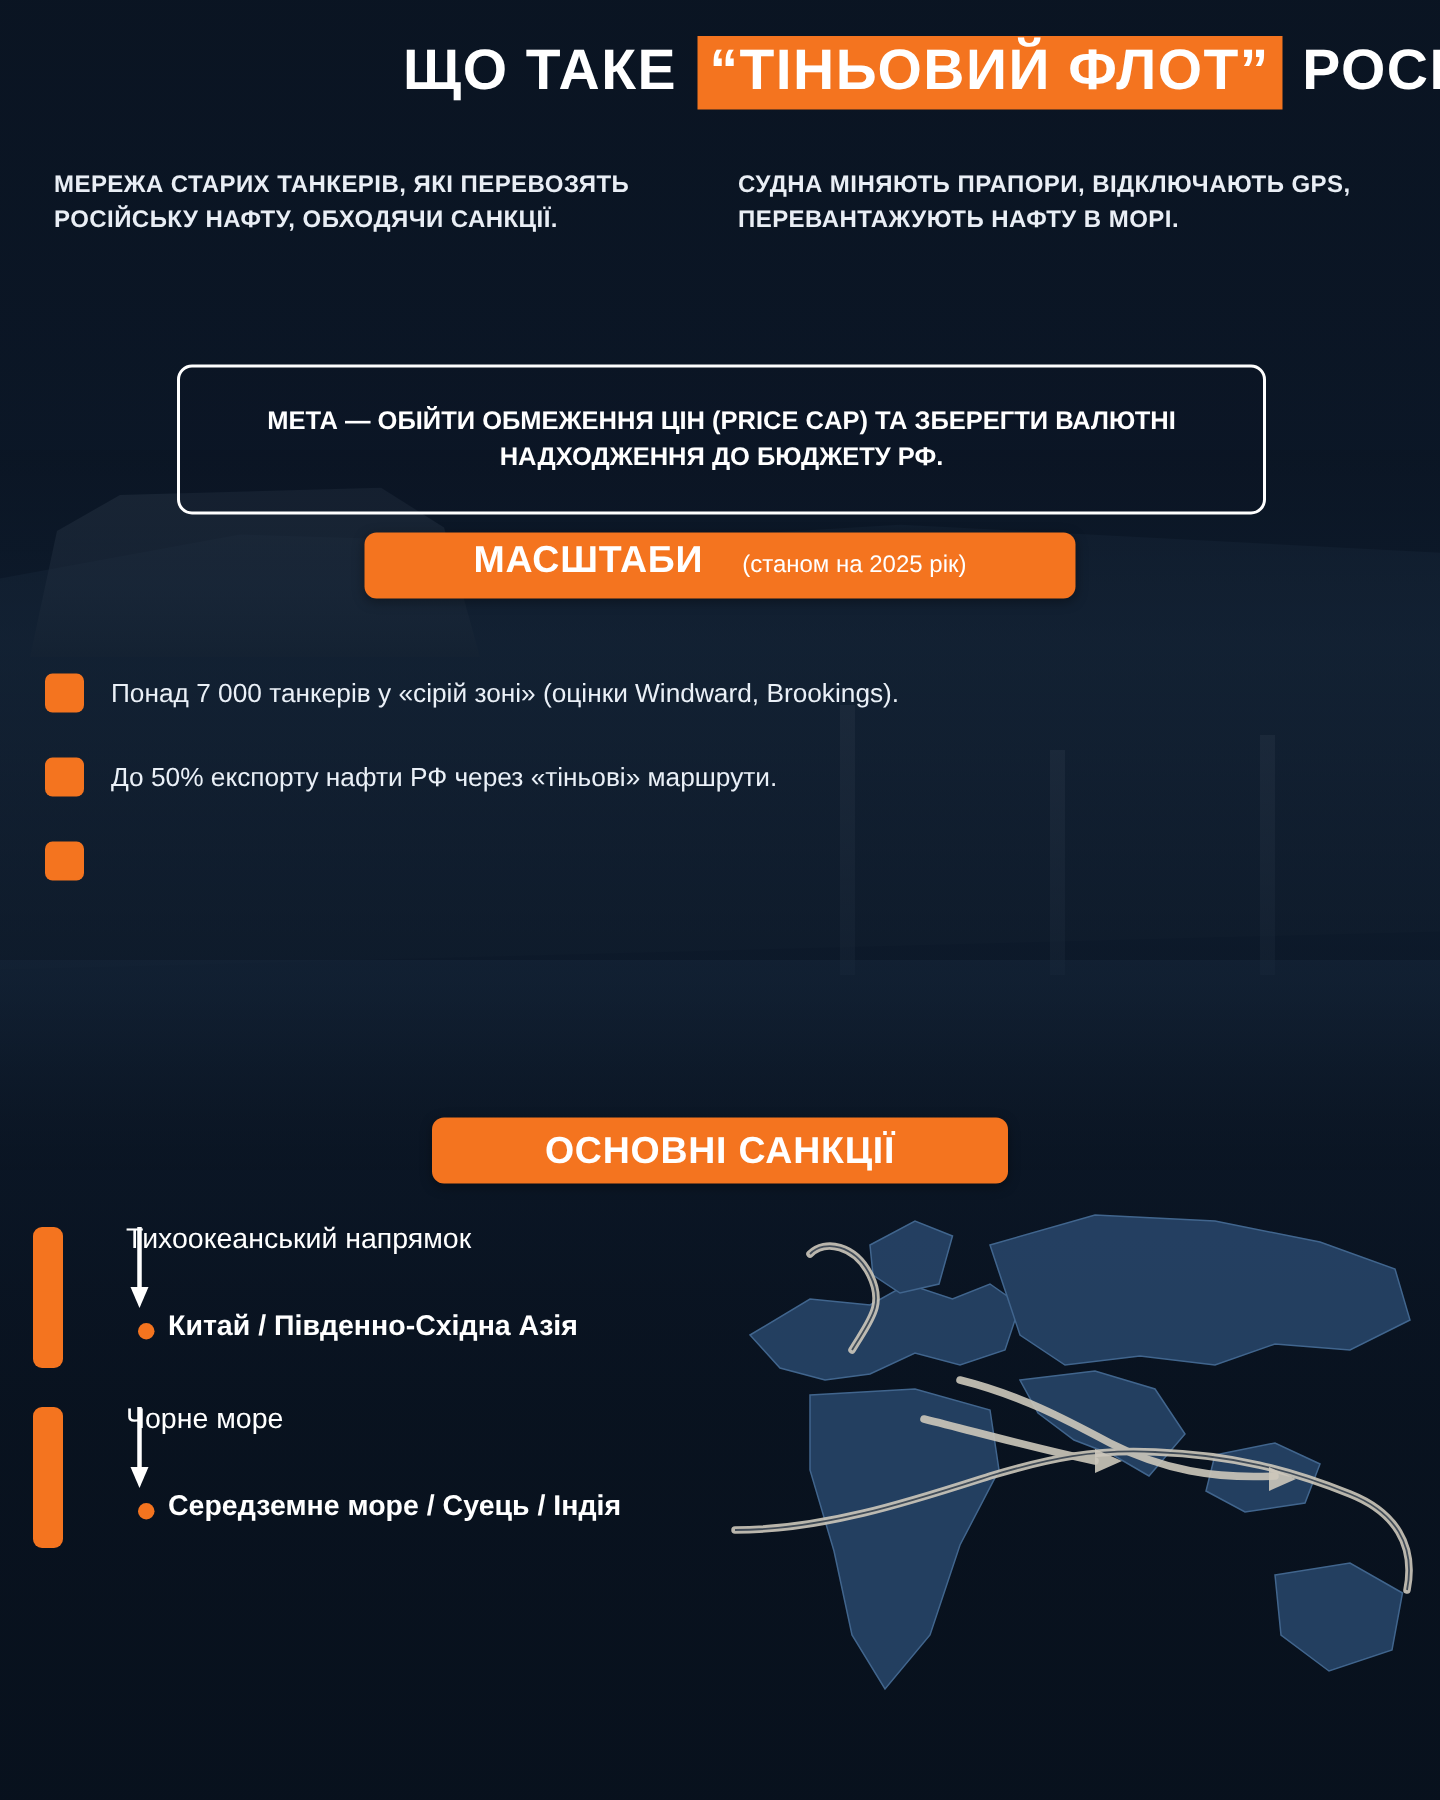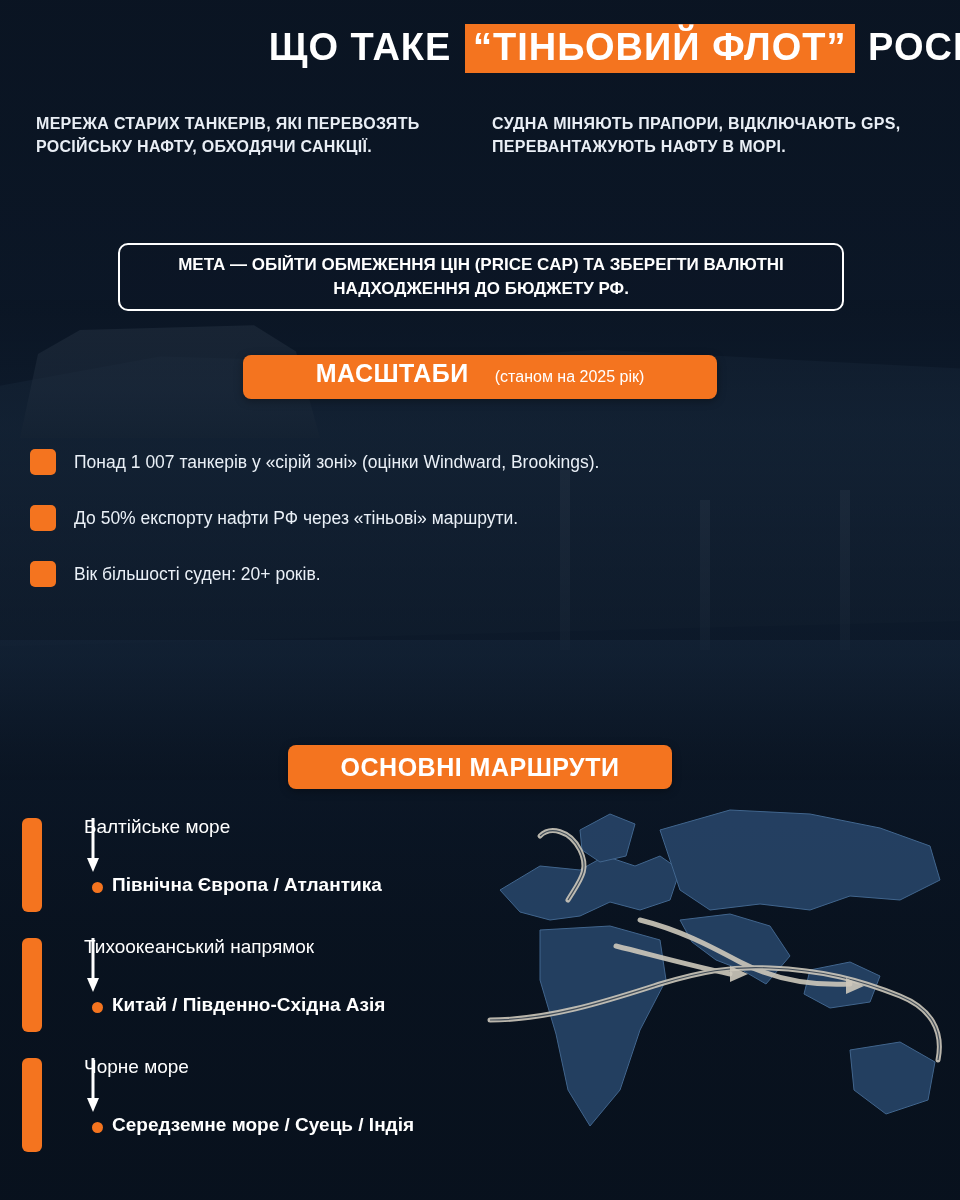--- a/index.html
+++ b/index.html
@@ -80,21 +80,21 @@
     line-height: 1.45; letter-spacing: .3px;
   }
   .lead-left { left: 36px; width: 430px; }
   .lead-right { left: 492px; width: 440px; }
 
   .goal-box {
     position: absolute; left: 118px; top: 243px; width: 726px; min-height: 66px;
     border: 2px solid #ffffff; border-radius: 10px;
     display: flex; align-items: center; justify-content: center;
     color: #ffffff; font-size: 17px; font-weight: bold; line-height: 1.4;
-    text-align: center; padding: 8px 18px;
+    text-align: center; padding: 24px 18px;
     background: rgba(10,20,34,.25);
   }
 
   .pill {
     position: absolute;
     background: #f4741f; border-radius: 8px;
     color: #fff; display: flex; align-items: baseline; justify-content: center;
     box-shadow: 0 2px 8px rgba(0,0,0,.35);
   }
   .pill-scale {
@@ -200,48 +200,37 @@
     <div class="goal-box">МЕТА — ОБІЙТИ ОБМЕЖЕННЯ ЦІН (PRICE CAP) ТА ЗБЕРЕГТИ ВАЛЮТНІ НАДХОДЖЕННЯ ДО БЮДЖЕТУ РФ.</div>
 
     <div class="pill pill-scale">
       <span class="big">МАСШТАБИ</span>
       <span class="small">(станом на 2025 рік)</span>
     </div>
 
     <div class="bullets">
       <div class="bullet-row">
         <div class="bullet-sq"></div>
-        <div class="bullet-text">Понад 1 007 танкерів у «сірій зоні» (оцінки Windward, Brookings).</div>
+        <div class="bullet-text">Понад 7 000 танкерів у «сірій зоні» (оцінки Windward, Brookings).</div>
       </div>
       <div class="bullet-row">
         <div class="bullet-sq"></div>
         <div class="bullet-text">До 50% експорту нафти РФ через «тіньові» маршрути.</div>
       </div>
       <div class="bullet-row">
         <div class="bullet-sq"></div>
-        <div class="bullet-text">Вік більшості суден: 20+ років.</div>
       </div>
     </div>
 
     <div class="pill pill-routes">
-      <span>ОСНОВНІ МАРШРУТИ</span>
+      <span>ОСНОВНІ САНКЦІЇ</span>
     </div>
 
     <div class="routes">
 
-      <div class="route-block">
-        <div class="route-bar"></div>
-        <svg class="route-arrow" viewBox="0 0 14 62">
-          <line x1="7" y1="4" x2="7" y2="48" stroke="#ffffff" stroke-width="3"></line>
-          <polygon points="1,44 13,44 7,58" fill="#ffffff"></polygon>
-        </svg>
-        <div class="route-from">Балтійське море</div>
-        <div class="route-dot"></div>
-        <div class="route-to">Північна Європа / Атлантика</div>
-      </div>
 
       <div class="route-block">
         <div class="route-bar"></div>
         <svg class="route-arrow" viewBox="0 0 14 62">
           <line x1="7" y1="4" x2="7" y2="48" stroke="#ffffff" stroke-width="3"></line>
           <polygon points="1,44 13,44 7,58" fill="#ffffff"></polygon>
         </svg>
         <div class="route-from">Тихоокеанський напрямок</div>
         <div class="route-dot"></div>
         <div class="route-to">Китай / Південно-Східна Азія</div>

